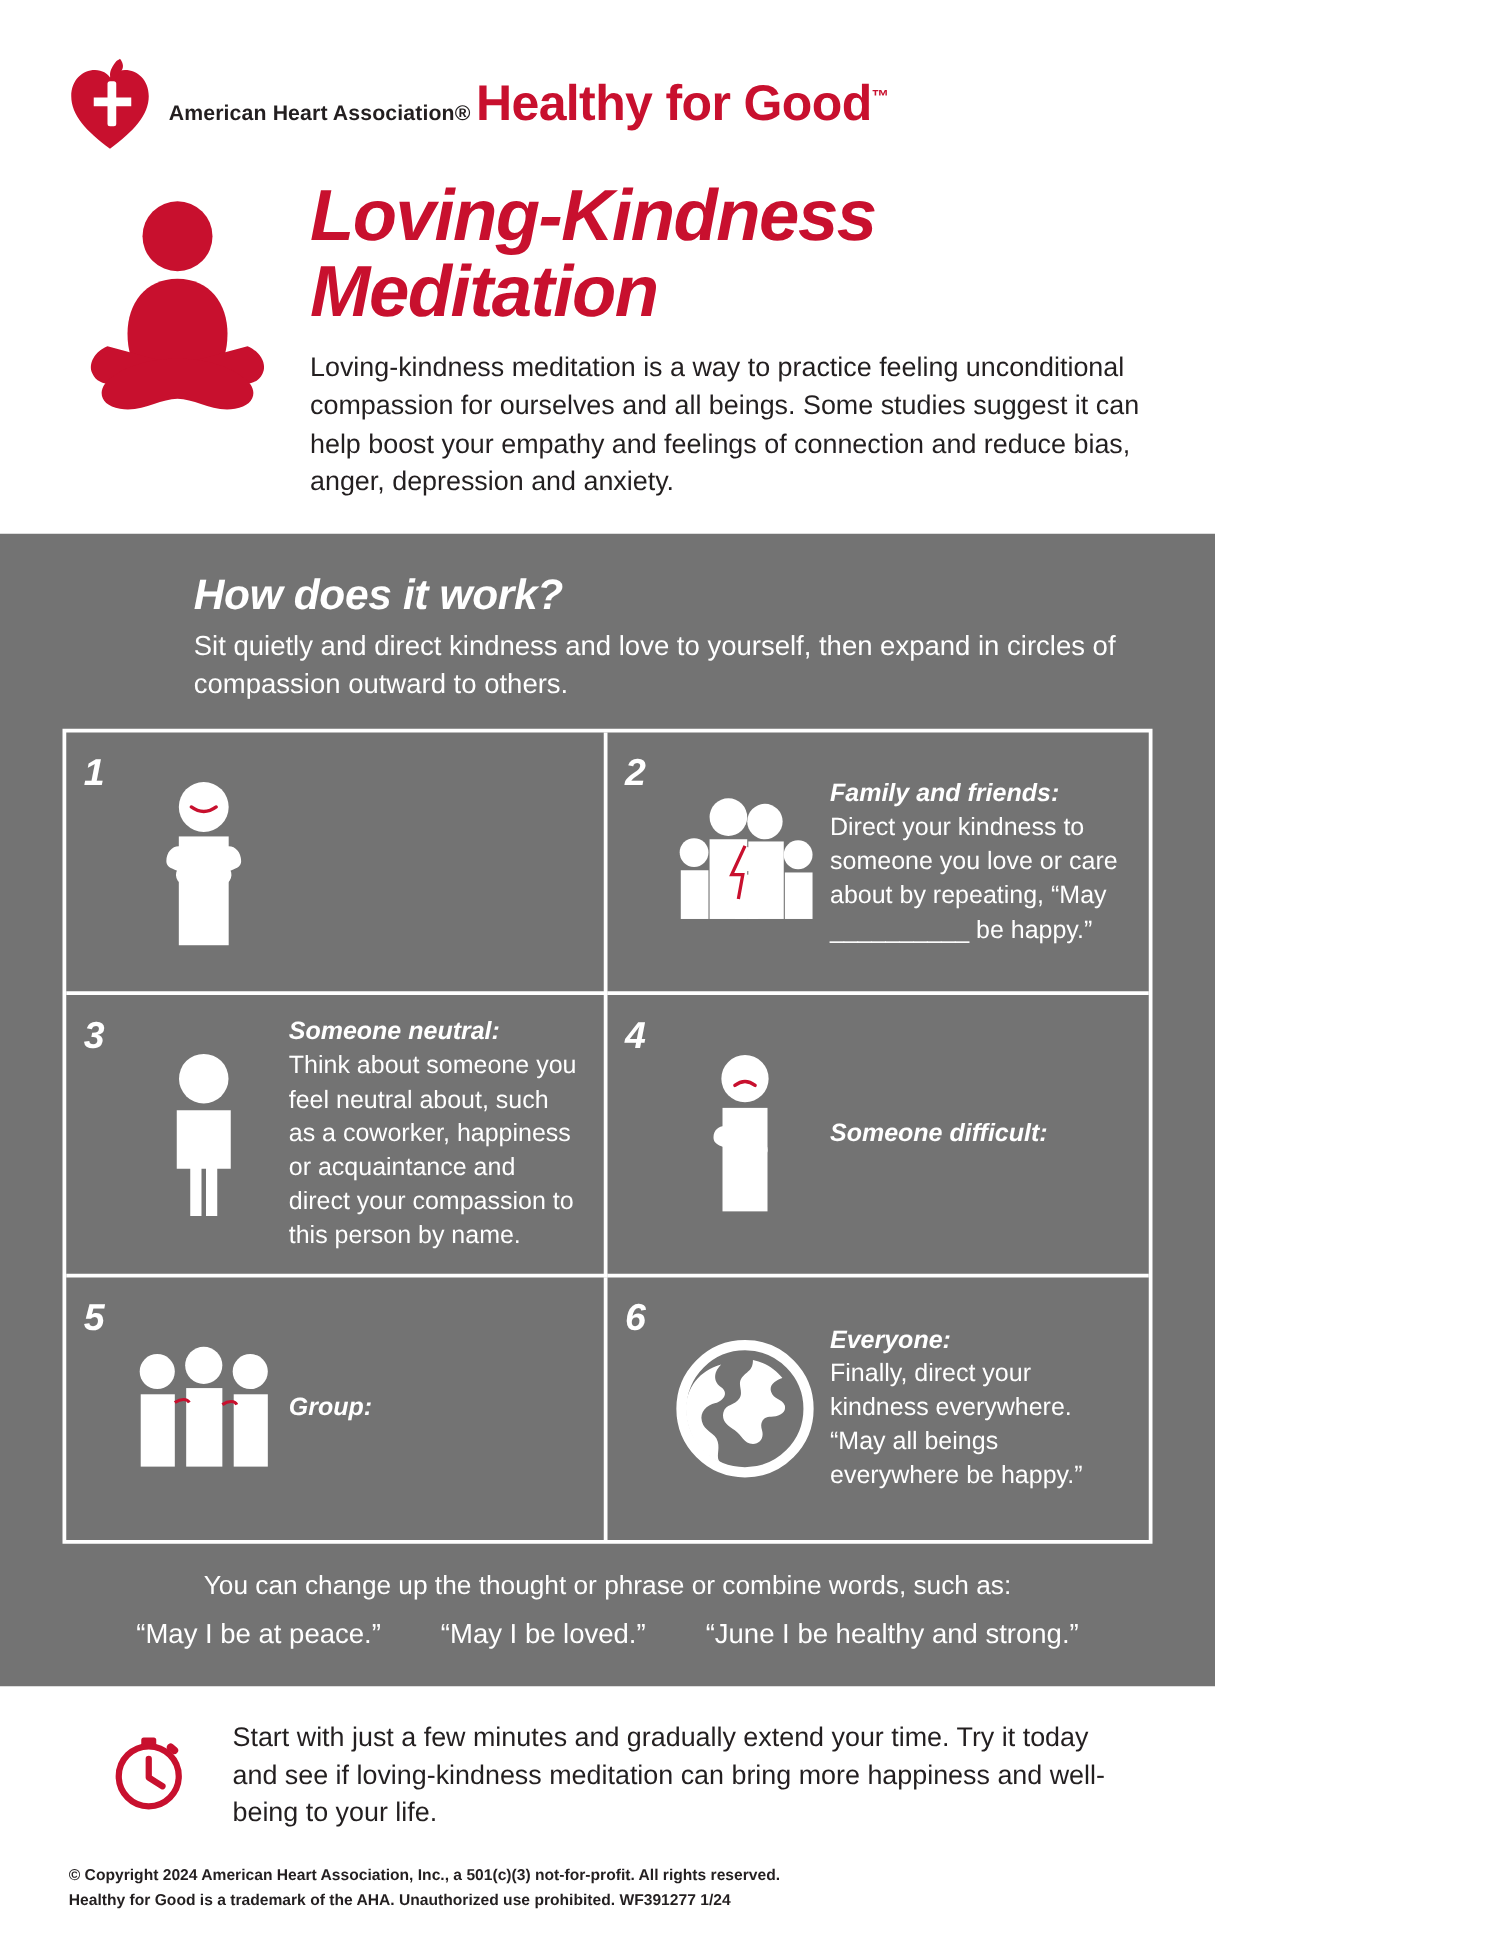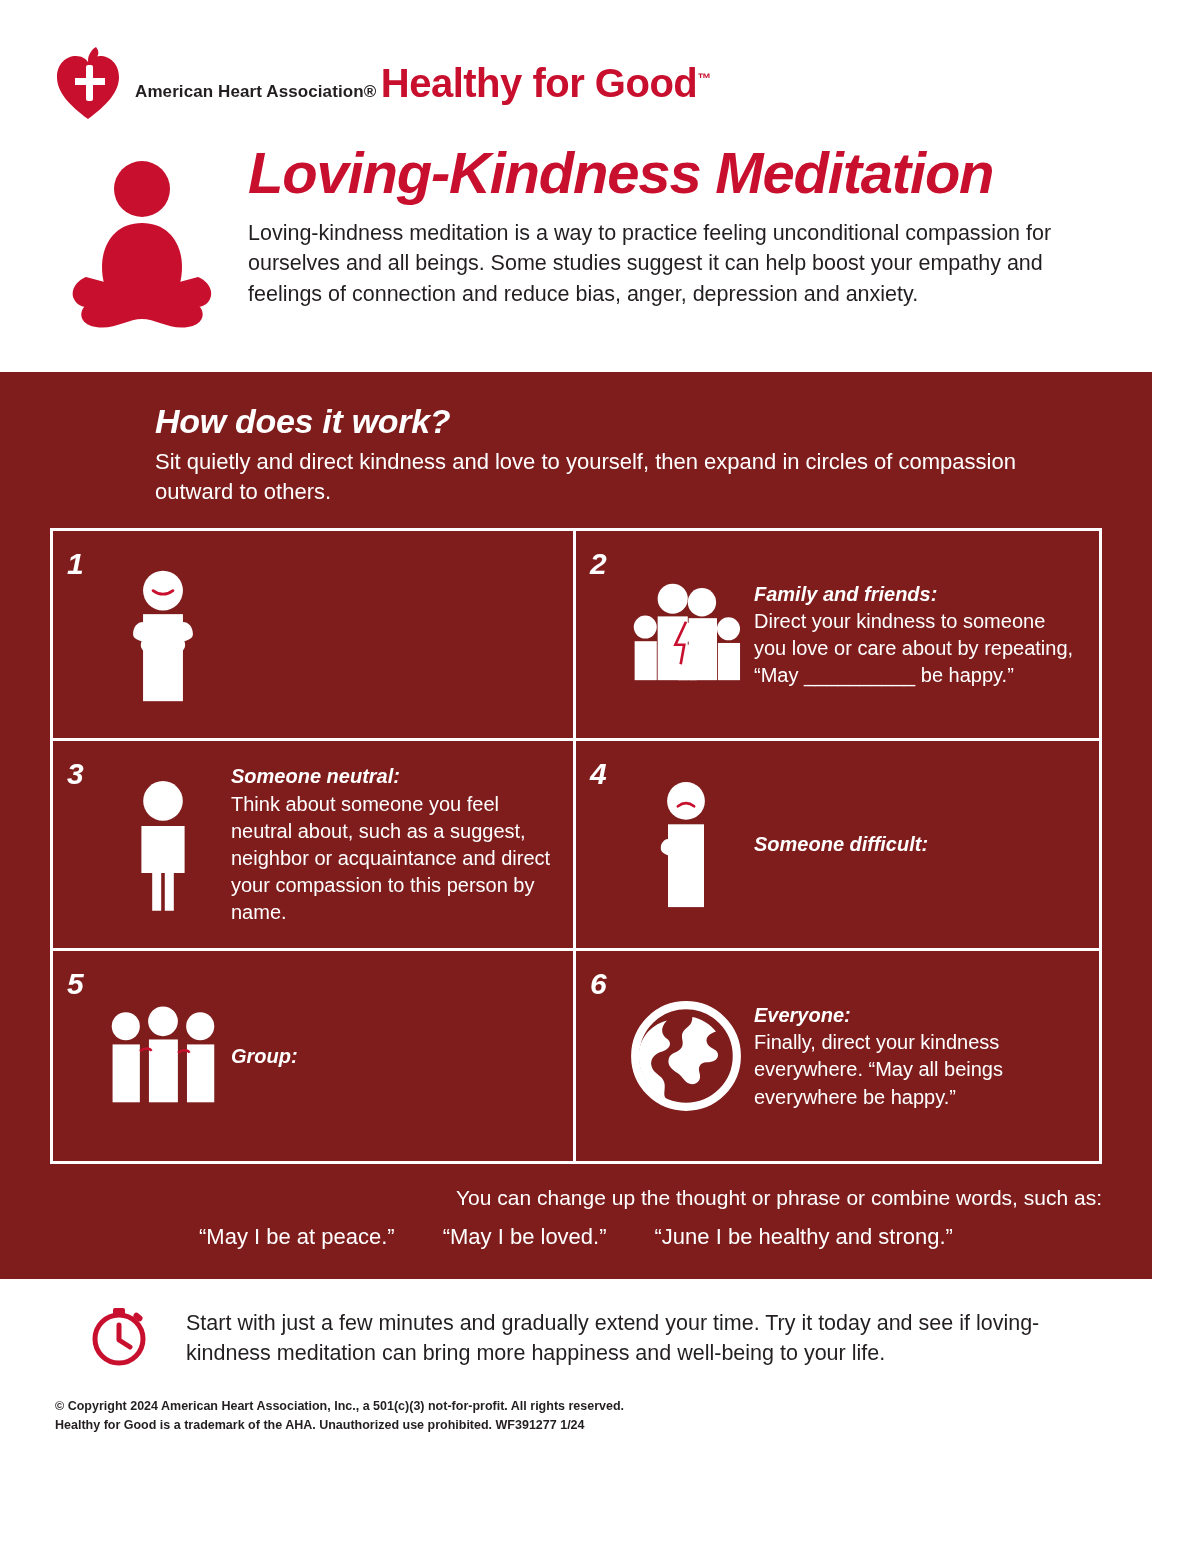--- a/index.html
+++ b/index.html
@@ -5,21 +5,21 @@
   * { box-sizing: border-box; }
   html, body { margin: 0; padding: 0; }
   body {
     width: 1200px;
     height: 1553px;
     background: #ffffff;
     font-family: "Liberation Sans", sans-serif;
     color: #231f20;
     overflow: hidden;
   }
-  .page { position: relative; width: 1152px; height: 1553px; }
+  .page { position: relative; width: 972px; height: 1553px; }
 
   
   .logo-block {
     display: flex;
     align-items: center;
     padding: 45px 0 0 55px;
   }
   .logo-mark { width: 66px; height: 76px; flex: none; }
   .logo-text { margin-left: 14px; }
   .logo-aha {
@@ -59,21 +59,21 @@
     font-size: 21.5px;
     line-height: 1.42;
     color: #231f20;
     margin: 0;
     max-width: 860px;
   }
 
   
   .red-panel {
     margin-top: 26px;
-    background: #7f1d1d;
+    background: #737373;
     color: #ffffff;
     padding: 30px 50px 26px 50px;
   }
   .hdiw {
     font-size: 34px;
     font-weight: bold;
     font-style: italic;
     margin: 0 0 6px 105px;
     letter-spacing: -0.3px;
   }
@@ -124,21 +124,21 @@
     align-self: center;
   }
   .cell-text .lead {
     font-weight: bold;
     font-style: italic;
     display: block;
   }
   .cell.valign-center .cell-text { align-self: center; }
 
   .footnote {
-    text-align: right;
+    text-align: center;
     margin-top: 18px;
     font-size: 21px;
     line-height: 1.5;
   }
   .phrases {
     display: flex;
     justify-content: center;
     gap: 48px;
     font-size: 22px;
     margin-top: 6px;
@@ -249,21 +249,21 @@
       <div class="cell valign-center">
         <div class="num">3</div>
         <div class="cell-icon">
           <svg viewBox="0 0 100 150" width="90" height="136" aria-hidden="true">
             <circle cx="50" cy="26" r="22" fill="#ffffff"></circle>
             <path d="M26 54 h48 v52 h-12 v42 h-10 v-42 h-4 v42 h-10 v-42 h-12 z" fill="#ffffff"></path>
           </svg>
         </div>
         <div class="cell-text">
           <span class="lead">Someone neutral:</span>
-          <span>Think about someone you feel neutral about, such as a suggest, neighbor or acquaintance and direct your compassion to this person by name.</span>
+          <span>Think about someone you feel neutral about, such as a coworker, happiness or acquaintance and direct your compassion to this person by name.</span>
         </div>
       </div>
 
       <div class="cell valign-center">
         <div class="num">4</div>
         <div class="cell-icon">
           <svg viewBox="0 0 100 150" width="90" height="136" aria-hidden="true">
             <circle cx="50" cy="26" r="21" fill="#ffffff"></circle>
             <path d="M41 32 q9 -7 18 0" stroke="#c8102e" stroke-width="3" fill="none" stroke-linecap="round"></path>
             <rect x="30" y="52" width="40" height="92" fill="#ffffff"></rect>

